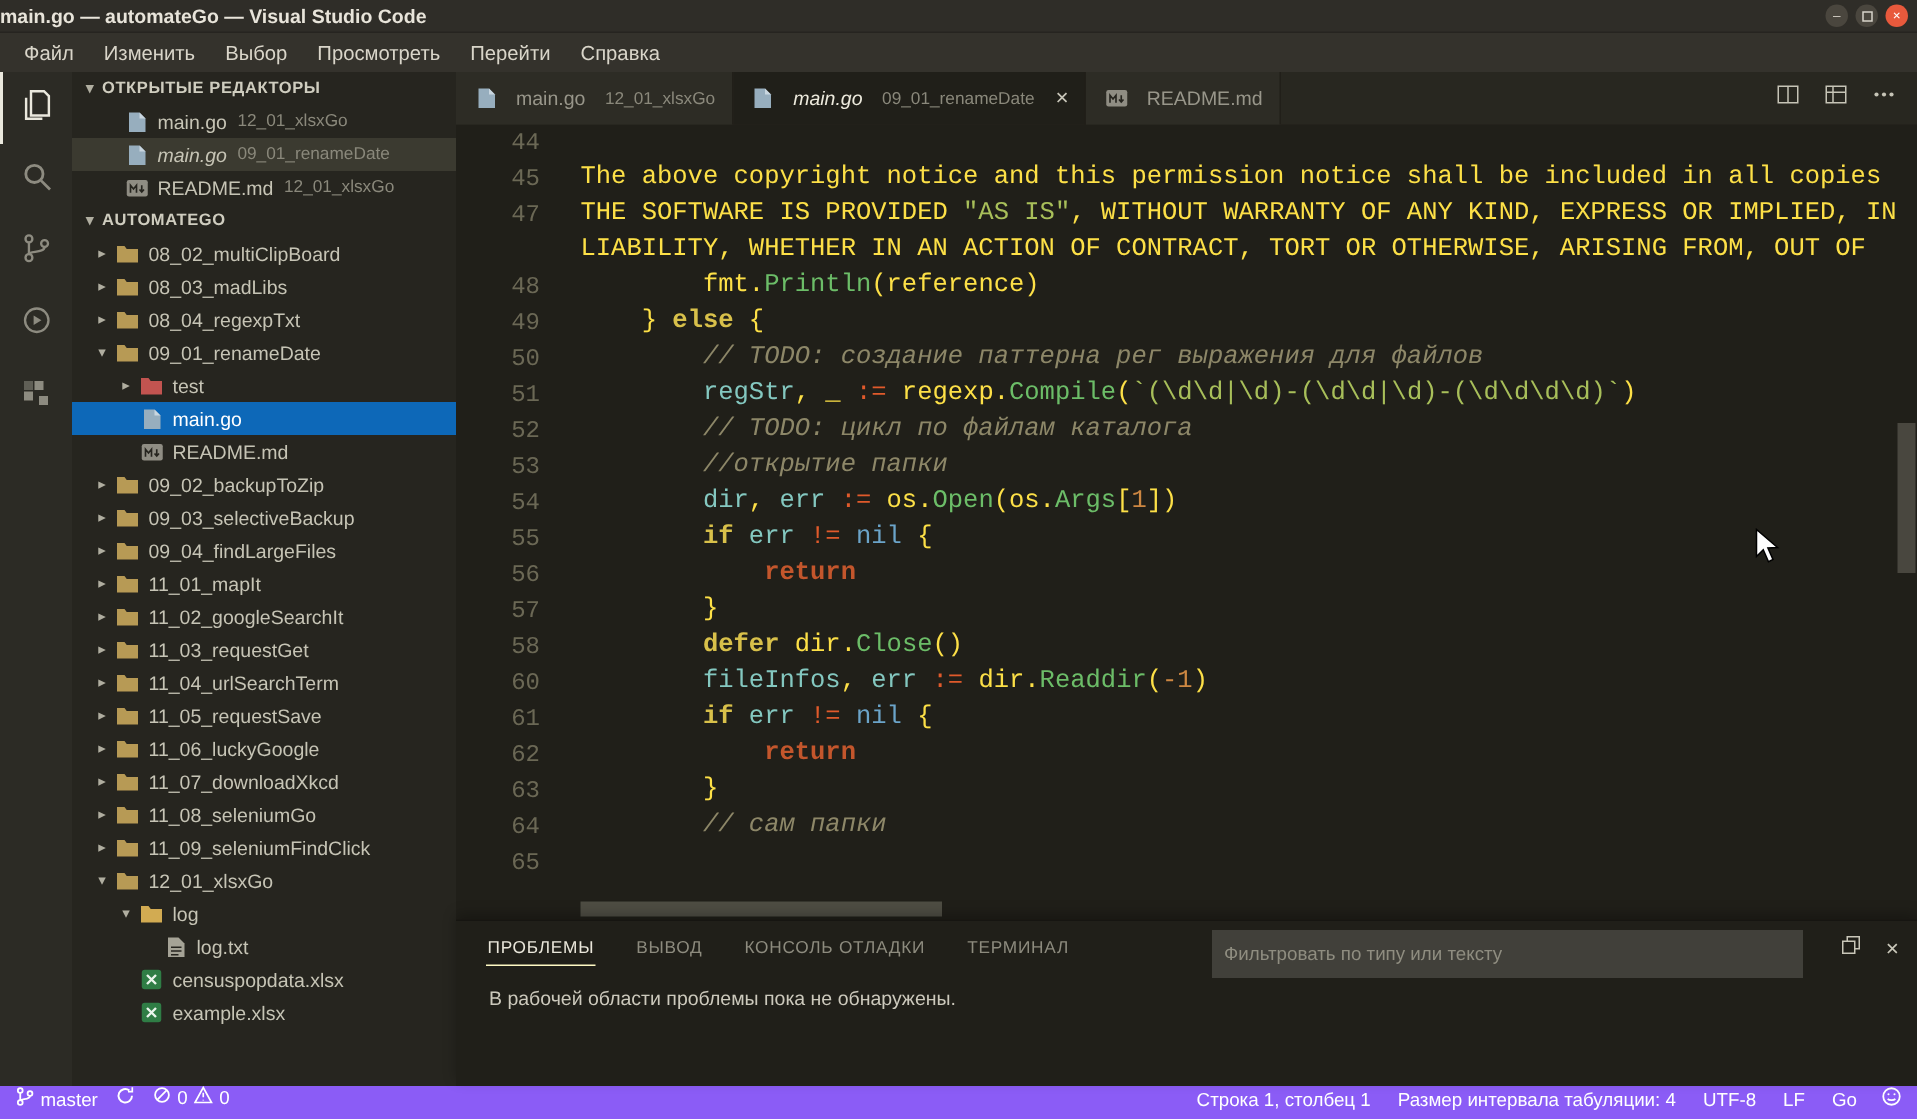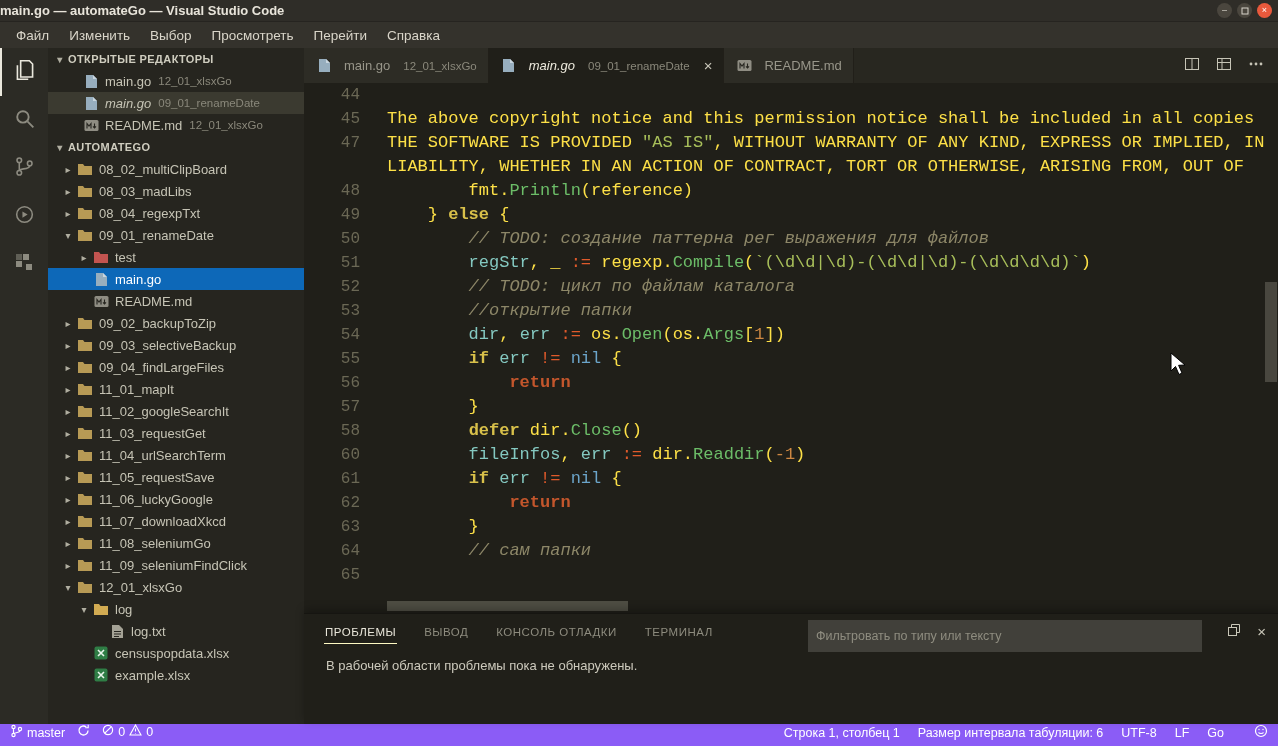--- a/index.html
+++ b/index.html
@@ -87,21 +87,21 @@
                 font-family:"Liberation Sans",sans-serif;}
   .panel-filter::placeholder{color:#8f8d80;}
   .panel-actions{position:absolute;top:9px;right:12px;display:flex;gap:16px;
                  align-items:center;color:#c9c7b9;font-size:15px;}
   .panel-msg{padding:10px 22px;font-size:13px;color:#ccc9bc;}
 
   
   .statusbar{height:22px;background:#8b5cf6;color:#fff;display:flex;align-items:flex-start;
              font-size:12.5px;padding:0 10px;gap:12px;}
   .sb-item{display:flex;align-items:center;gap:4px;}
-  .sb-right{margin-left:auto;display:flex;align-items:center;gap:30px;}
+  .sb-right{margin-left:auto;display:flex;align-items:center;gap:16px;}
   .sb-right-items{display:flex;align-items:center;gap:18px;}
 
   .cursor{position:absolute;left:1170px;top:352px;z-index:50;}
 </style>
 </head>
 <body>
 
 <div class="app">
 
   <div class="titlebar">
@@ -554,21 +554,21 @@
       <span>0</span>
       <span><svg width="13" height="12" viewBox="0 0 13 12" fill="none" stroke="#fff" stroke-width="1.1">
             <path d="M6.5 1L12 11H1z"></path>
             <path d="M6.5 4.5v3M6.5 9.2v.5"></path>
           </svg></span>
       <span>0</span>
     </div>
     <div class="sb-right">
       <div class="sb-right-items">
           <span class="sb-item">Строка 1, столбец 1</span>
-          <span class="sb-item">Размер интервала табуляции: 6</span>
+          <span class="sb-item">Размер интервала табуляции: 4</span>
           <span class="sb-item">UTF-8</span>
           <span class="sb-item">LF</span>
           <span class="sb-item">Go</span>
         </div>
       <span><svg width="14" height="14" viewBox="0 0 14 14" fill="none" stroke="#fff" stroke-width="1.2">
             <circle cx="7" cy="7" r="5.5"></circle>
             <circle cx="5" cy="5.5" r="0.7" fill="#fff" stroke="none"></circle>
             <circle cx="9" cy="5.5" r="0.7" fill="#fff" stroke="none"></circle>
             <path d="M4.5 8.5c.8 1.3 4.2 1.3 5 0"></path>
           </svg></span>

